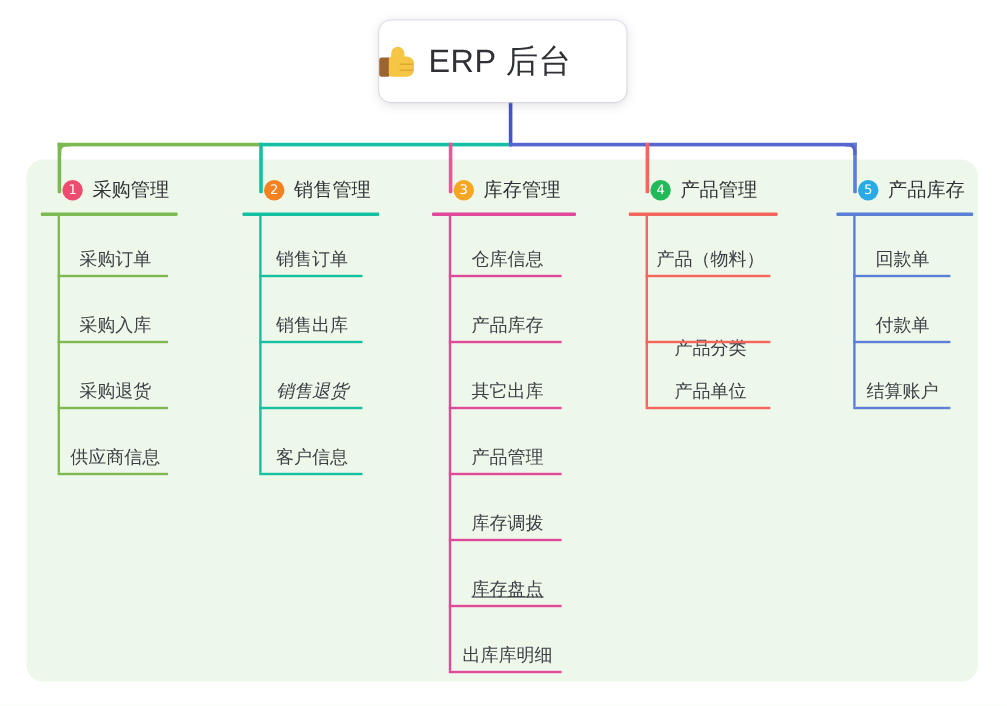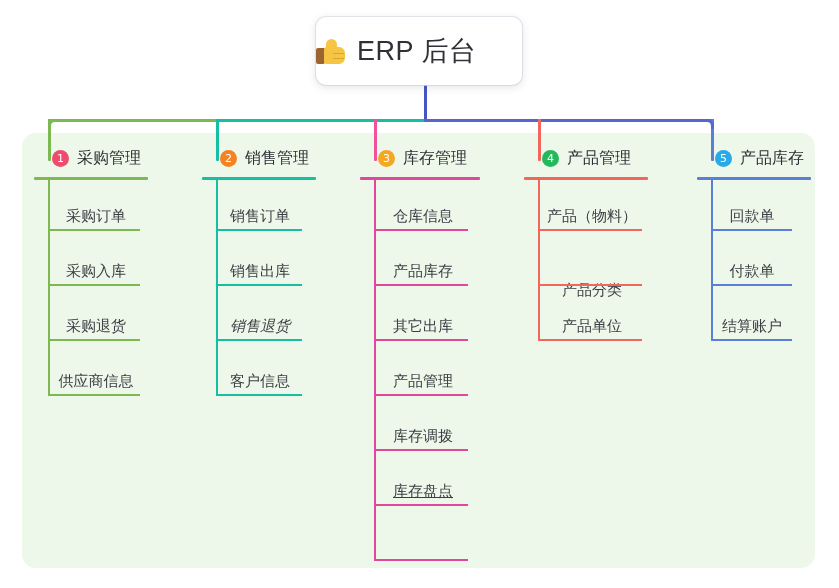--- a/index.html
+++ b/index.html
@@ -245,20 +245,21 @@
     <div class="leaf" style="left: 378px; top: 262px; width: 90px;">产品库存</div>
     <div class="leaf-rule" style="left: 374px; top: 284px; width: 94px; background: rgb(224, 73, 155);"></div>
     <div class="leaf" style="left: 378px; top: 317px; width: 90px;">其它出库</div>
     <div class="leaf-rule" style="left: 374px; top: 339px; width: 94px; background: rgb(224, 73, 155);"></div>
     <div class="leaf" style="left: 378px; top: 372px; width: 90px;">产品管理</div>
     <div class="leaf-rule" style="left: 374px; top: 394px; width: 94px; background: rgb(224, 73, 155);"></div>
     <div class="leaf" style="left: 378px; top: 427px; width: 90px;">库存调拨</div>
     <div class="leaf-rule" style="left: 374px; top: 449px; width: 94px; background: rgb(224, 73, 155);"></div>
     <div class="leaf" style="left: 378px; top: 482px; width: 90px; text-decoration: underline;">库存盘点</div>
     <div class="leaf-rule" style="left: 374px; top: 504px; width: 94px; background: rgb(224, 73, 155);"></div>
+    <div class="leaf" style="left: 378px; top: 537px; width: 90px;">出库库明细</div>
     <div class="leaf-rule" style="left: 374px; top: 559px; width: 94px; background: rgb(224, 73, 155);"></div>
     <div class="spine" style="left: 538px; top: 180px; height: 159px; background: rgb(244, 101, 92);"></div>
     <div class="leaf" style="left: 542px; top: 207px; width: 100px;">产品（物料）</div>
     <div class="leaf-rule" style="left: 538px; top: 229px; width: 104px; background: rgb(244, 101, 92);"></div>
     <div class="leaf" style="left: 542px; top: 262px; width: 100px; margin-top: 19px;">产品分类</div>
     <div class="leaf-rule" style="left: 538px; top: 284px; width: 104px; background: rgb(244, 101, 92);"></div>
     <div class="leaf" style="left: 542px; top: 317px; width: 100px;">产品单位</div>
     <div class="leaf-rule" style="left: 538px; top: 339px; width: 104px; background: rgb(244, 101, 92);"></div>
     <div class="spine" style="left: 711px; top: 180px; height: 159px; background: rgb(91, 127, 212);"></div>
     <div class="leaf" style="left: 712px; top: 207px; width: 80px;">回款单</div>

